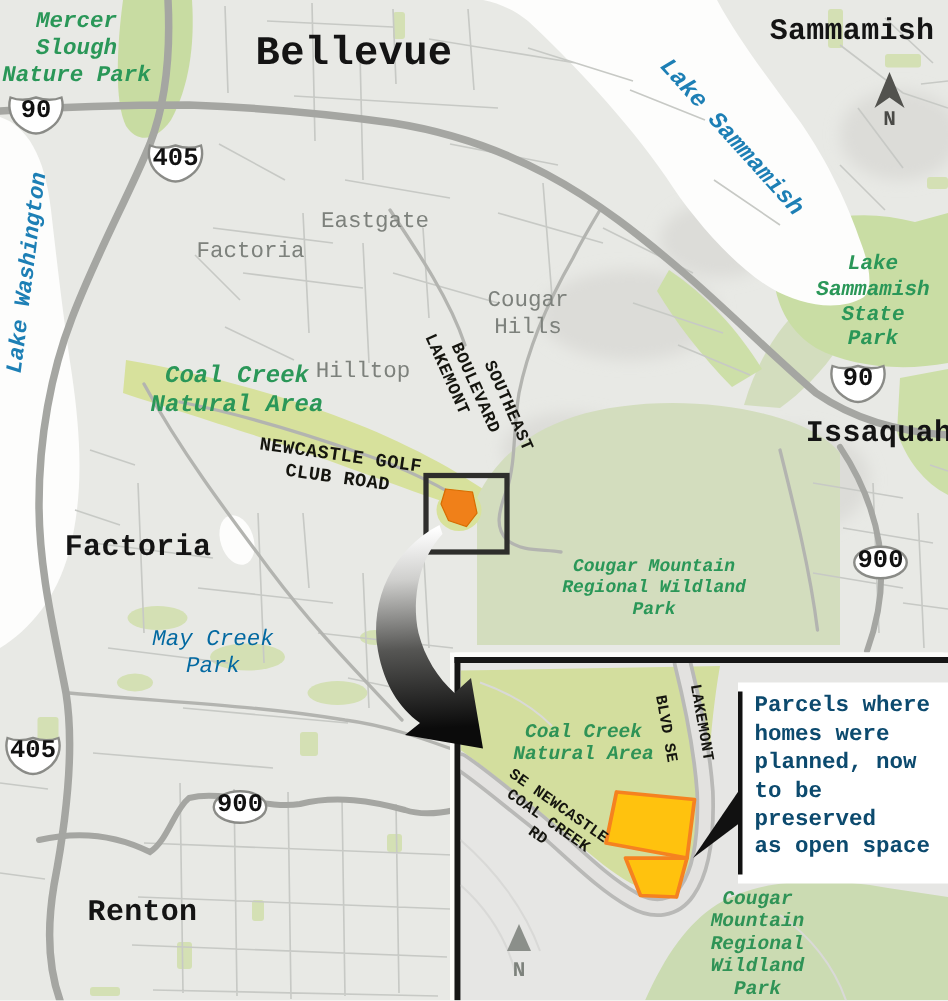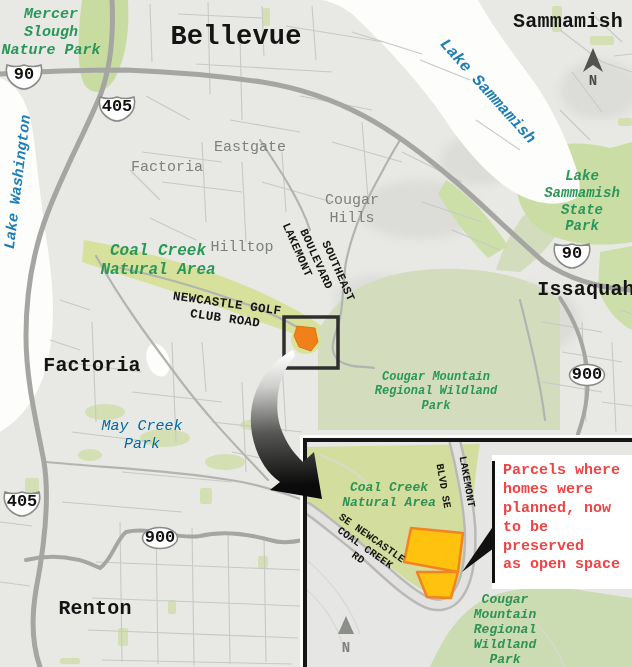--- a/index.html
+++ b/index.html
@@ -19,21 +19,21 @@
   #inset{position:absolute;left:303px;top:438px;width:329px;height:229px;
          border-left:4px solid #161616;border-top:4px solid #161616;box-sizing:border-box;
          box-shadow:-3px -3px 0 0 #fbfbf9, 0 -3px 0 0 #fbfbf9, -3px 0 0 0 #fbfbf9;
          background:#e6e6e4;z-index:3;}
   #inset-content{position:relative;width:325px;height:225px;overflow:hidden;}
   #inset-content .lbl{line-height:1.15;}
   .inset-park{color:#2f9356;font-weight:bold;font-style:italic;font-size:13px;}
   .inset-roadlbl{font-weight:bold;color:#15150f;font-size:10.5px;letter-spacing:.2px;}
   #callout-box{position:absolute;left:185px;top:13px;width:140px;height:134px;background:#ffffff;}
   #callout-rule{position:absolute;left:0;top:6px;bottom:6px;width:3px;background:#111;}
-  #callout-text{position:absolute;left:11px;top:7px;right:2px;color:#ef4444;font-weight:bold;
+  #callout-text{position:absolute;left:11px;top:7px;right:2px;color:#0c4a6e;font-weight:bold;
                 font-size:15px;line-height:1.26;white-space:pre-line;}
   #arrow-layer{z-index:5;pointer-events:none;}
   #labels-layer{z-index:2;}
 </style>
 </head>
 <body>
 
 <div id="stage">
 
   <svg class="layer" viewBox="0 0 632 667">

